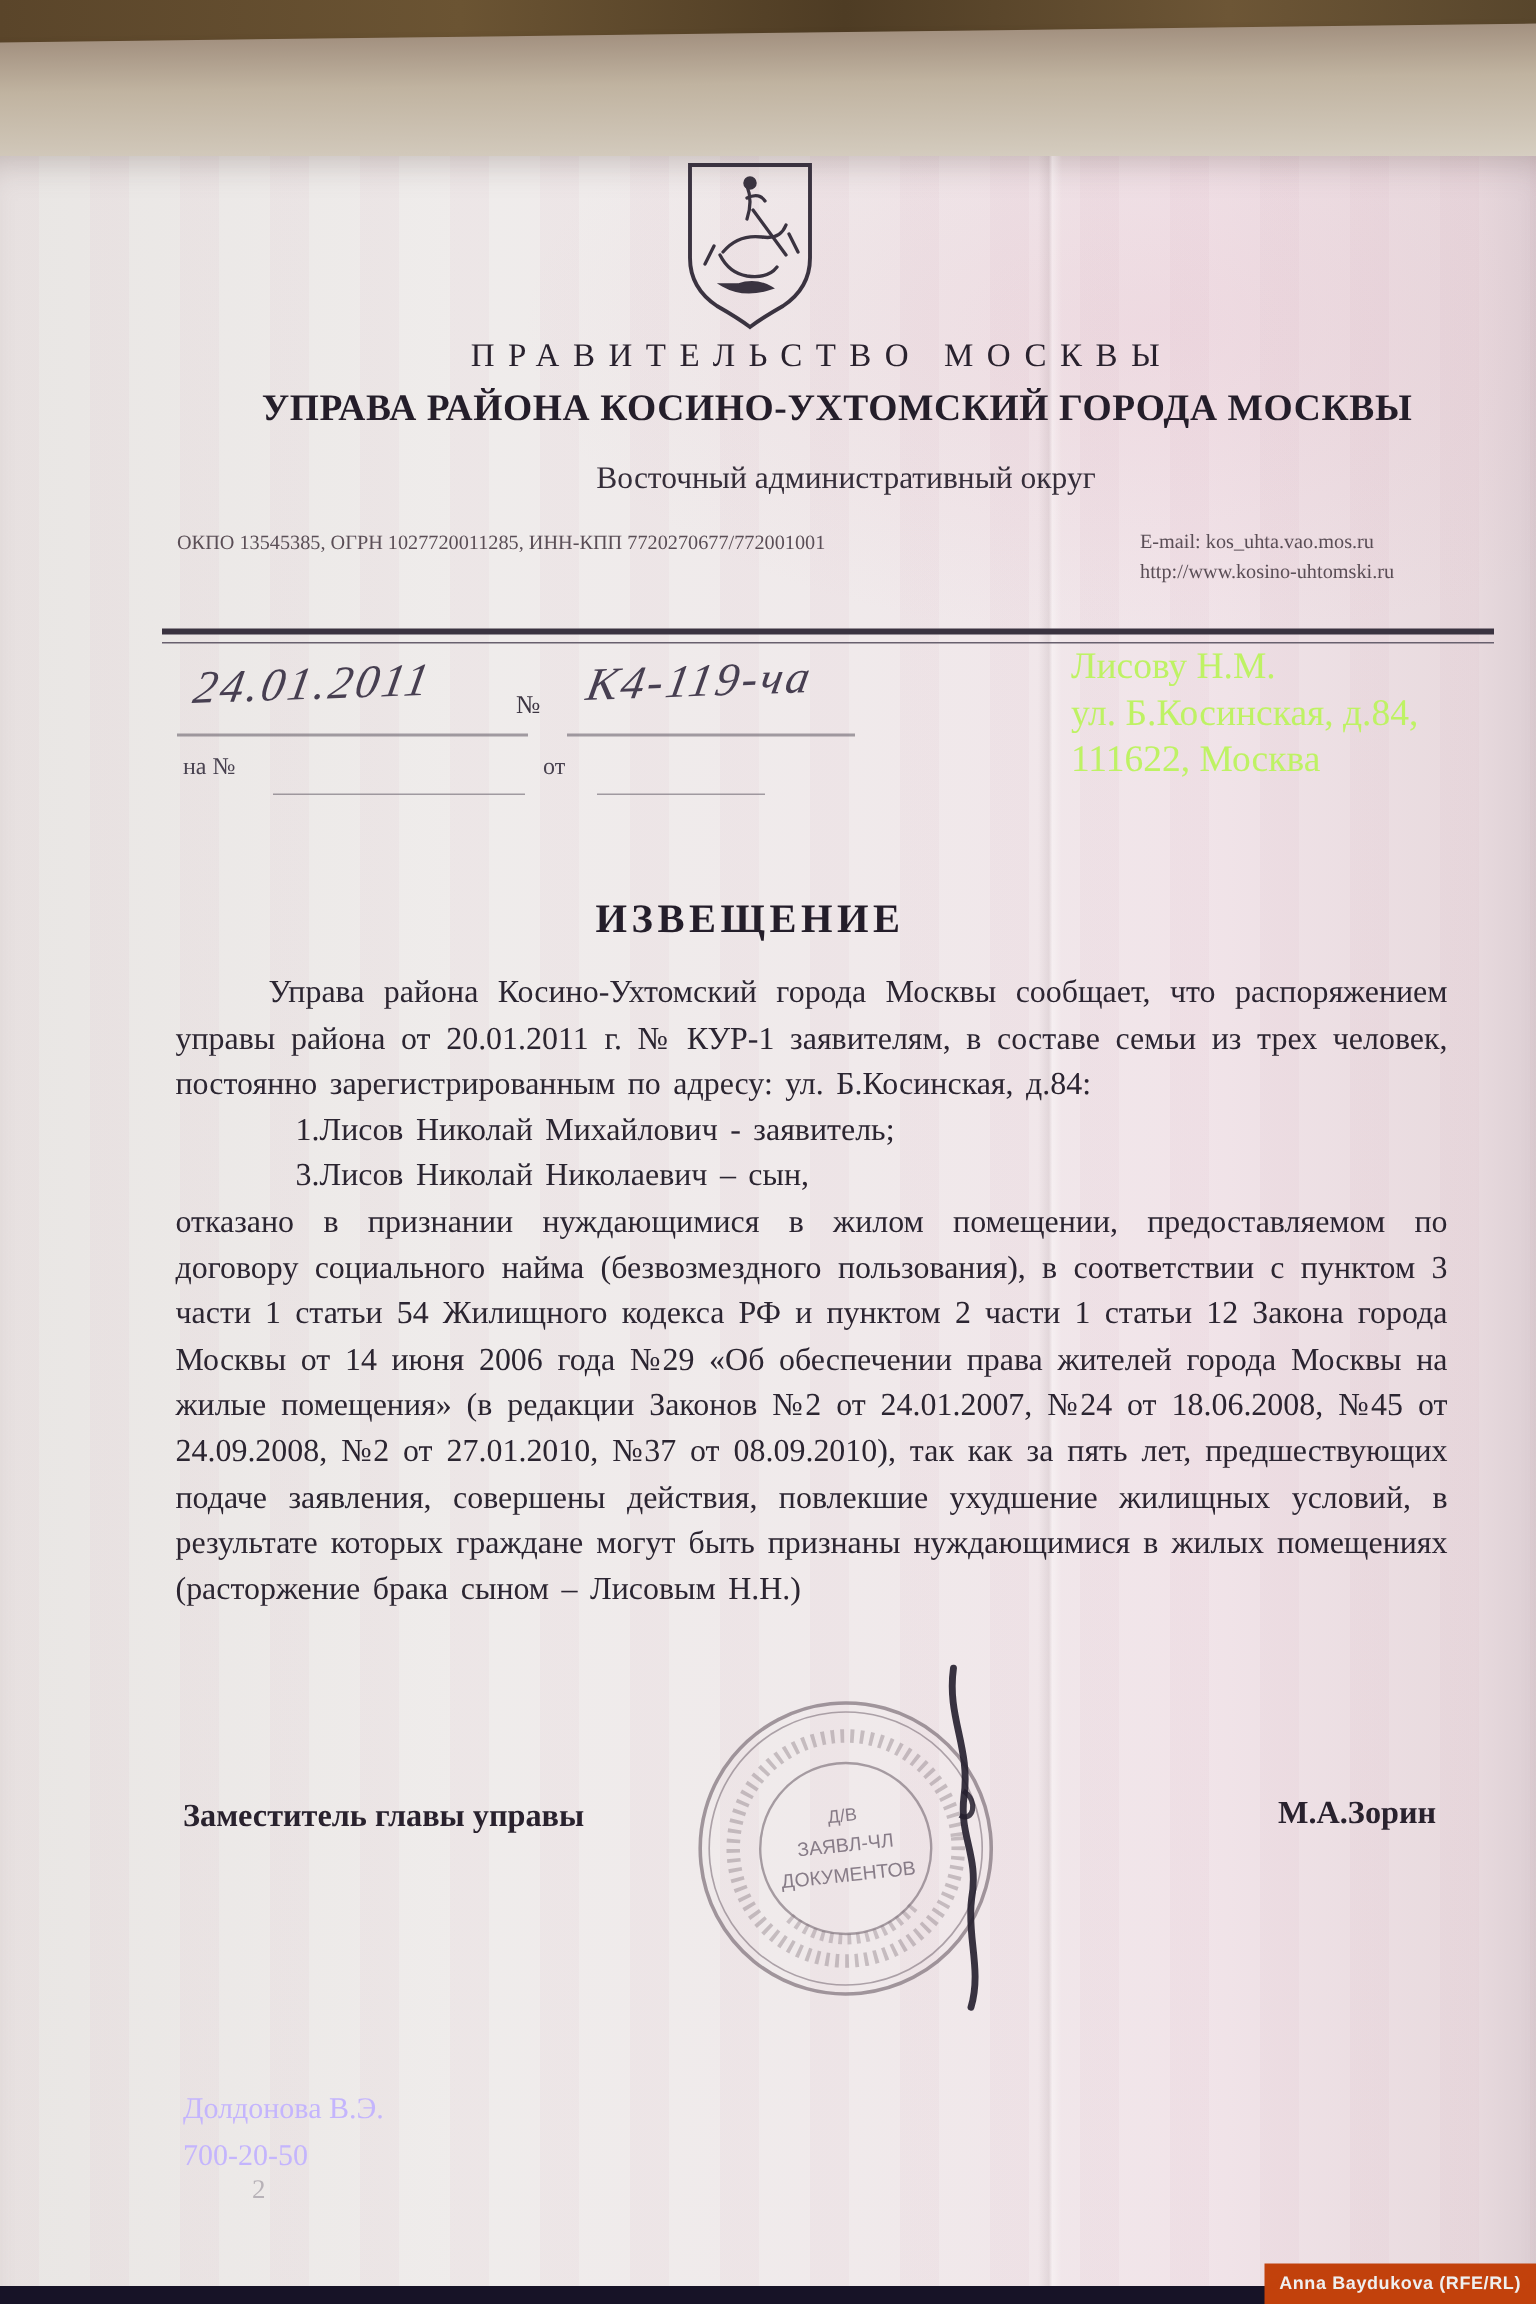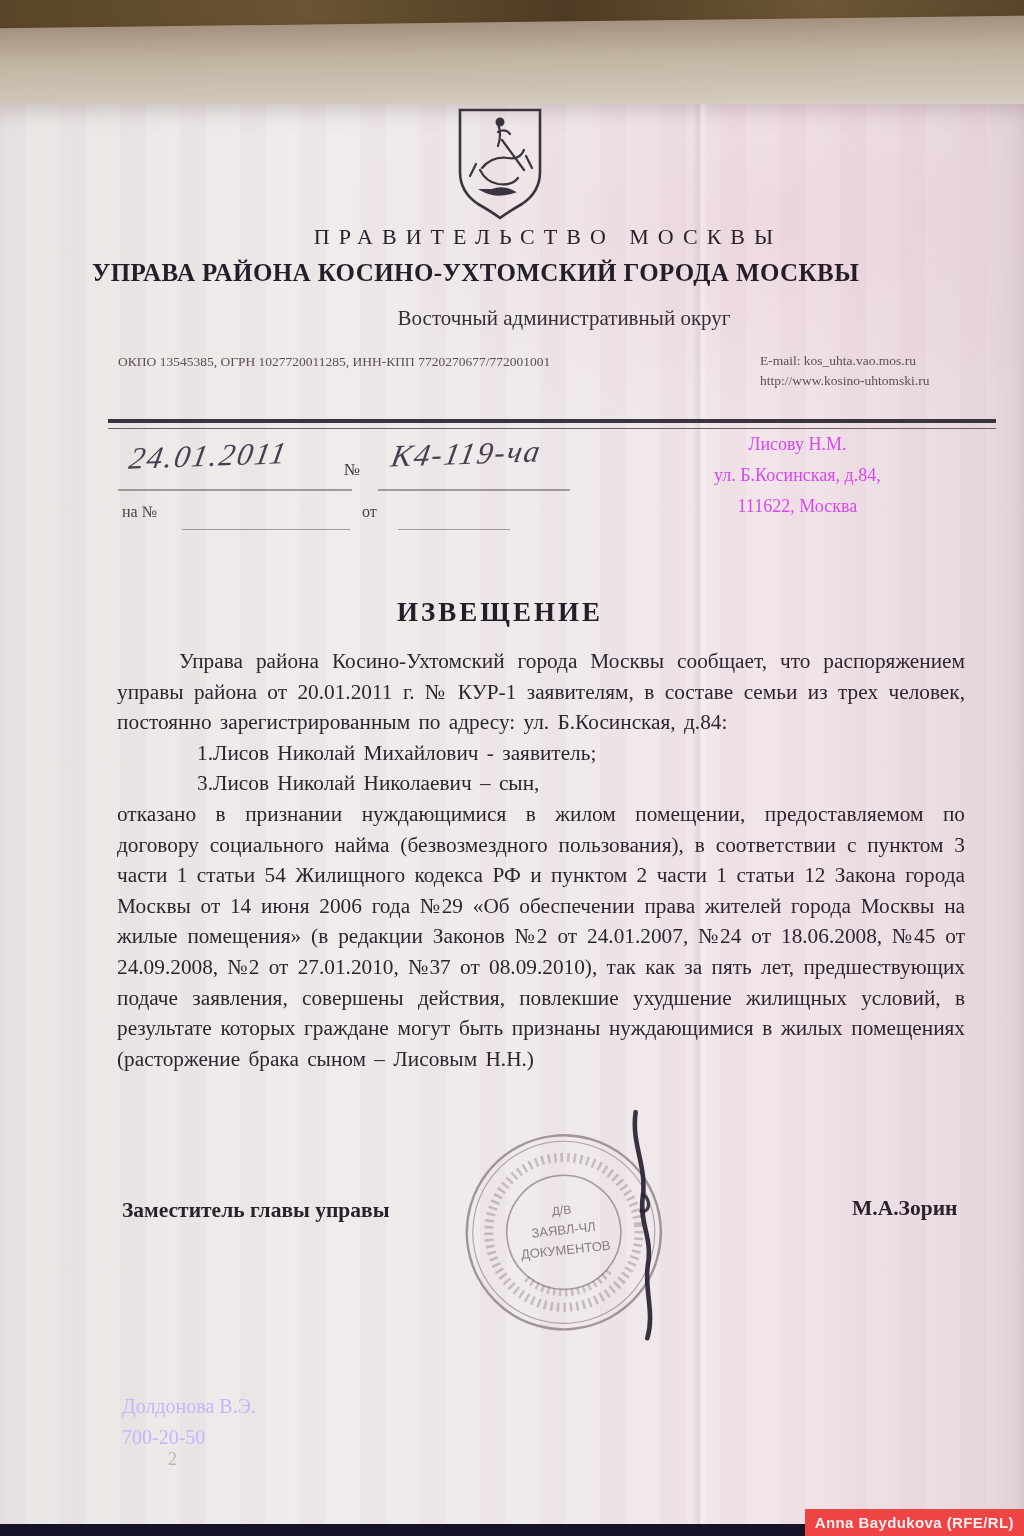--- a/index.html
+++ b/index.html
@@ -19,61 +19,61 @@
       radial-gradient(ellipse 600px 300px at 75% 8%, rgba(226,178,194,.22), rgba(0,0,0,0) 70%),
       linear-gradient(90deg,#e9e6e4 0%,#efeceb 30%,#f0eaeb 55%,#f1e4e9 78%,#e8dade 96%,#ddcfd4 100%);
     box-shadow:inset 0 18px 22px -14px rgba(120,100,95,.35);}
   .fold-shadow{position:absolute;left:692px;top:104px;width:16px;height:1422px;
     background:linear-gradient(90deg,rgba(0,0,0,0),rgba(140,120,125,.14) 45%,rgba(255,255,255,.35) 60%,rgba(0,0,0,0));}
   
   .arms{position:absolute;left:452px;top:106px;width:96px;height:118px;}
   .gov-title{position:absolute;left:0;top:224px;width:1024px;padding-left:72px;box-sizing:border-box;
     text-align:center;font-size:22px;letter-spacing:9px;color:#29222e;font-weight:500;}
   .org-name{position:absolute;left:0;top:259px;width:1024px;padding-left:92px;box-sizing:border-box;
-    text-align:left;font-size:25px;font-weight:bold;color:#241e2a;letter-spacing:.4px;}
+    text-align:center;font-size:25px;font-weight:bold;color:#241e2a;letter-spacing:.4px;}
   .district{position:absolute;left:0;top:306px;width:1024px;padding-left:104px;box-sizing:border-box;
     text-align:center;font-size:21px;color:#352e3a;}
   .contact-left{position:absolute;left:118px;top:352px;font-size:13.5px;line-height:19px;color:#5a4e56;}
   .contact-right{position:absolute;left:760px;top:351px;font-size:13.5px;line-height:20px;color:#5a4e56;}
   .header-rule{position:absolute;left:108px;top:419px;width:888px;height:5px;
     border-top:4px solid #3a3340;border-bottom:1px solid #68606e;}
   
   .hw{font-style:italic;color:#473f51;transform:skewX(-12deg) rotate(-2deg);
       letter-spacing:2px;font-weight:500;}
   .hw-date{position:absolute;left:130px;top:438px;font-size:31px;}
   .hw-num{position:absolute;left:392px;top:436px;font-size:31px;}
   .ul{position:absolute;height:0;border-bottom:2px solid rgba(95,88,98,.55);}
   .ul1{left:118px;top:489px;width:234px;}
   .ul2{left:378px;top:489px;width:192px;}
   .ul3{left:182px;top:529px;width:168px;border-bottom-width:1.5px;}
   .ul4{left:398px;top:529px;width:112px;border-bottom-width:1.5px;}
   .num-label{position:absolute;left:344px;top:460px;font-size:17px;color:#3c3542;}
   .reply-label{position:absolute;left:122px;top:503px;font-size:16px;color:#494250;}
   .from-label{position:absolute;left:362px;top:503px;font-size:16px;color:#494250;}
-  .recipient{position:absolute;left:714px;top:429px;font-size:18px;line-height:31px;color:#d946ef;text-align:center;}
+  .recipient{position:absolute;left:714px;top:429px;font-size:25px;line-height:31px;color:#bef264;}
   
   .doc-title{position:absolute;left:0;top:597px;width:1000px;text-align:center;
     font-size:27px;font-weight:bold;letter-spacing:3px;color:#241e2a;}
   .body-text{position:absolute;left:117px;top:646px;width:848px;font-size:21.3px;
     line-height:30.6px;color:#2b2531;text-align:justify;word-spacing:3px;}
   .p1{text-indent:62px;margin:0;}
   .members{margin:0 0 0 80px;}
   .members div{white-space:pre;}
   .p2{margin:0;}
   
   .sig-position{position:absolute;left:122px;top:1198px;font-size:21.5px;font-weight:bold;color:#29222e;}
   .sig-name{position:absolute;left:852px;top:1196px;font-size:21.5px;font-weight:bold;color:#29222e;}
   .stamp{position:absolute;left:452px;top:1114px;width:230px;height:240px;transform:rotate(-6deg);}
   .stamp text{font-family:"Liberation Sans",sans-serif;fill:#6e6270;opacity:.8;}
   
   .executor{position:absolute;left:122px;top:1391px;font-size:20px;line-height:31px;color:#c4b5fd;}
   .page-num{position:absolute;left:168px;top:1449px;font-size:18px;color:rgba(85,78,95,.35);}
   .credit{position:absolute;right:0;top:1509px;height:27px;line-height:27px;padding:0 10px;
-    background:#ef4444;color:#efefef;font-family:"Liberation Sans",sans-serif;
-    font-size:15px;font-weight:bold;letter-spacing:.4px;}
+    background:#c2410c;color:#efefef;font-family:"Liberation Sans",sans-serif;
+    font-size:12px;font-weight:bold;letter-spacing:.4px;}
 </style>
 </head>
 <body>
 
 <div class="photo">
 
   <div class="surface-top"></div>
   <div class="folder-edge"></div>
   <div class="page"></div>
   <div class="fold-shadow"></div>

